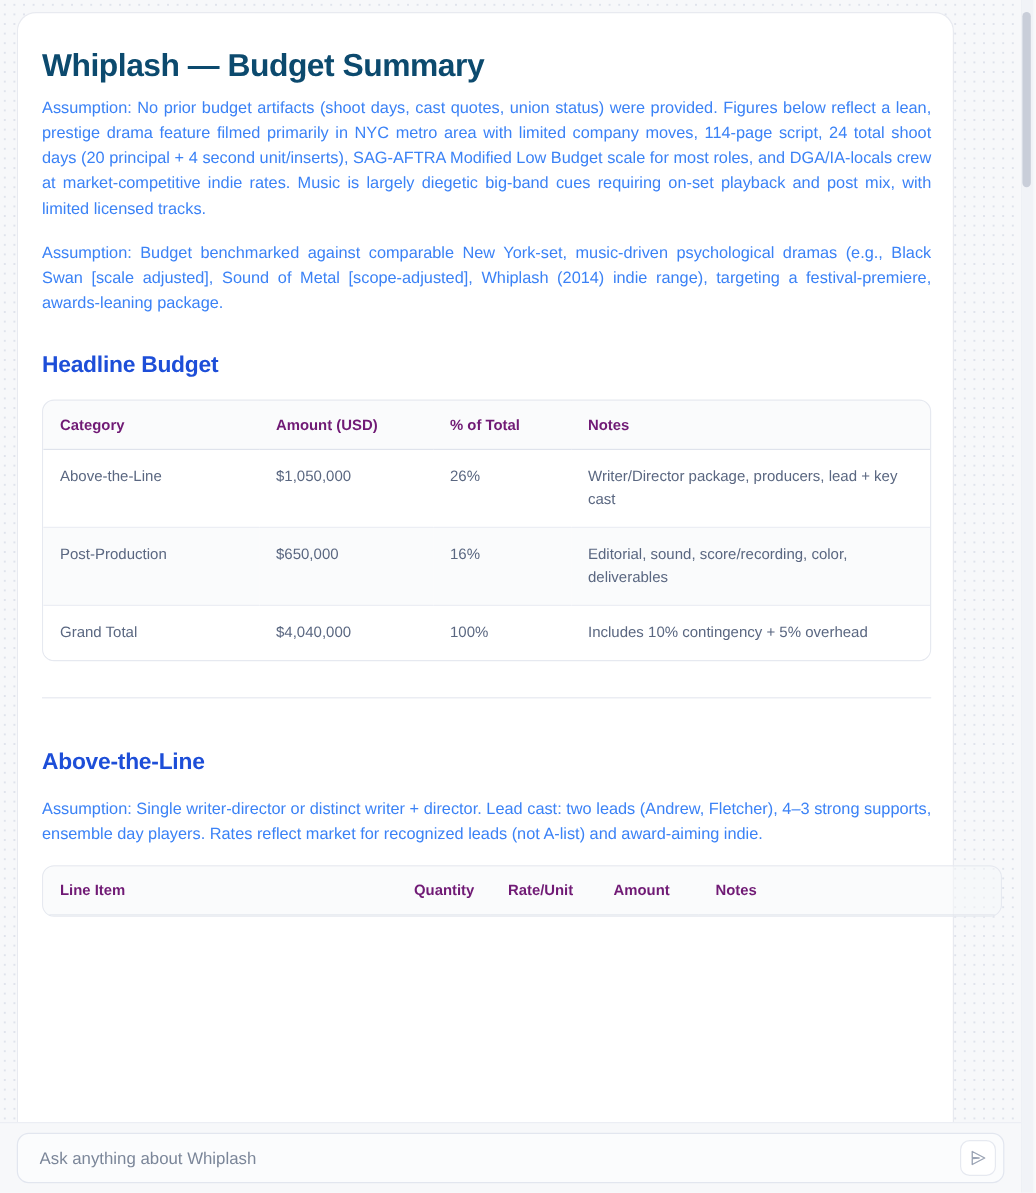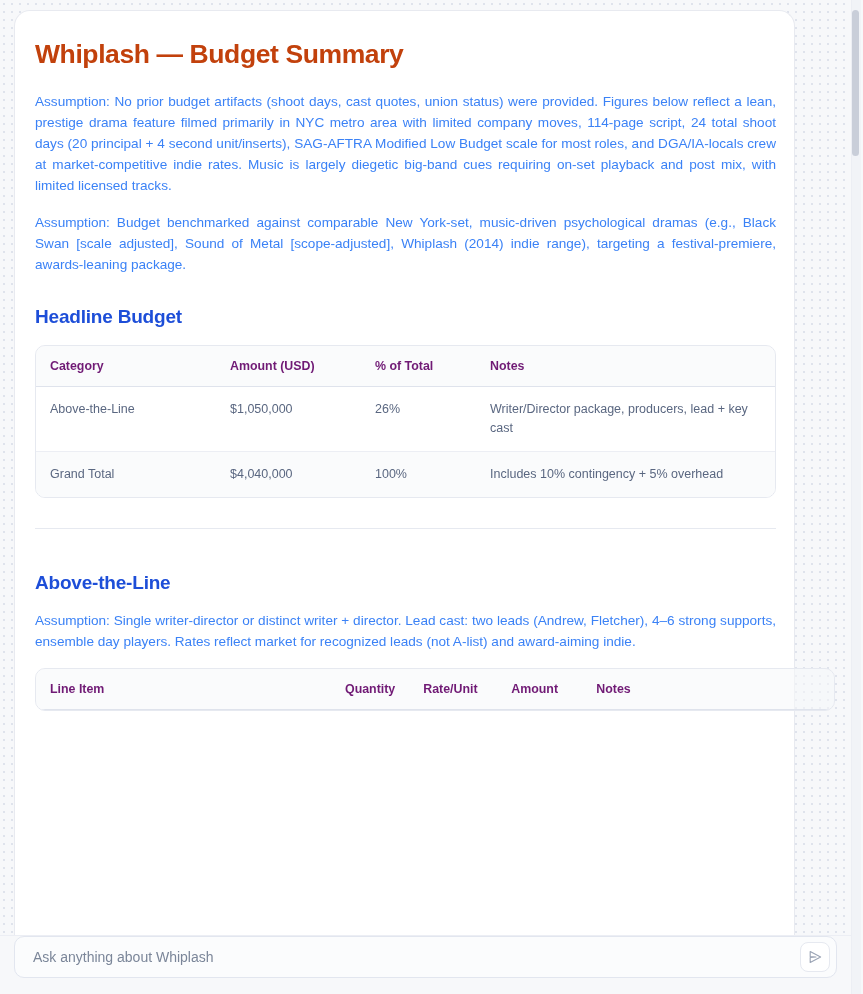--- a/index.html
+++ b/index.html
@@ -49,22 +49,22 @@
     border-radius: 16px 16px 0 0;
     padding: 28px 20px 0 20px;
   }
   .card-inner { width: 741px; }
 
   
   h1.doc-title {
     font-size: 26.5px;
     line-height: 1.2;
     font-weight: 700;
-    color: #c2410c;
-    margin: 0 0 20px 0;
+    color: #0c4a6e;
+    margin: 0 0 8px 0;
     letter-spacing: -0.4px;
   }
   h2.section-title {
     font-size: 19px;
     line-height: 1.25;
     font-weight: 700;
     color: #1d4ed8;
     margin: 0 0 16px 0;
     letter-spacing: -0.2px;
   }
@@ -141,20 +141,21 @@
   
   #composer-bar {
     position: absolute;
     left: 0;
     bottom: 0;
     width: 851px;
     height: 59px;
     background: #f7f8fa;
     border-top: 1px solid #eceef4;
     display: flex;
+    align-items: center;
     padding: 0 14px;
   }
   #composer {
     position: relative;
     flex: 1;
     height: 42px;
     background: #fbfcfd;
     border: 1px solid #e2e6ef;
     border-radius: 10px;
     display: flex;
@@ -253,35 +254,41 @@
               </tr>
             </thead>
             <tbody>
               <tr>
                 <td>Above-the-Line</td>
                 <td>$1,050,000</td>
                 <td>26%</td>
                 <td>Writer/Director package, producers, lead + key cast</td>
               </tr>
               <tr>
+                <td>Post-Production</td>
+                <td>$650,000</td>
+                <td>16%</td>
+                <td>Editorial, sound, score/recording, color, deliverables</td>
+              </tr>
+              <tr>
                 <td>Grand Total</td>
                 <td>$4,040,000</td>
                 <td>100%</td>
                 <td>Includes 10% contingency + 5% overhead</td>
               </tr>
             </tbody>
           </table>
         </div>
 
 
         <hr class="section-divider">
 
         <h2 class="section-title">Above-the-Line</h2>
 
-        <p class="para">Assumption: Single writer-director or distinct writer + director. Lead cast: two leads (Andrew, Fletcher), 4–6 strong supports, ensemble day players. Rates reflect market for recognized leads (not A-list) and award-aiming indie.</p>
+        <p class="para">Assumption: Single writer-director or distinct writer + director. Lead cast: two leads (Andrew, Fletcher), 4–3 strong supports, ensemble day players. Rates reflect market for recognized leads (not A-list) and award-aiming indie.</p>
 
         <div class="table-wrap overflowing">
           <table class="doc-table tbl-atl">
             <colgroup>
               <col class="c0">
                 <col class="c1">
                 <col class="c2">
                 <col class="c3">
                 <col class="c4">
             </colgroup>

